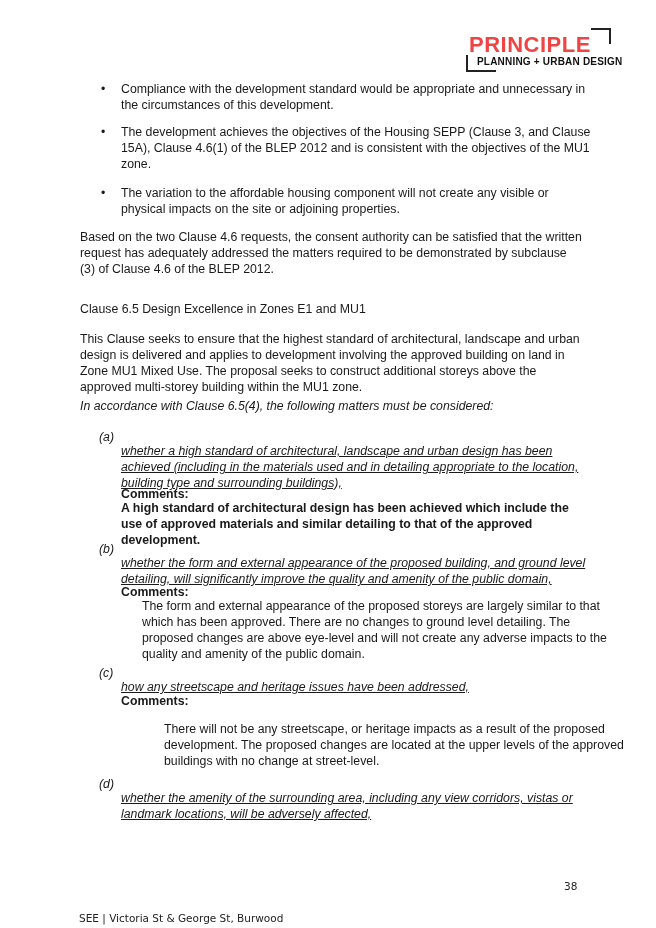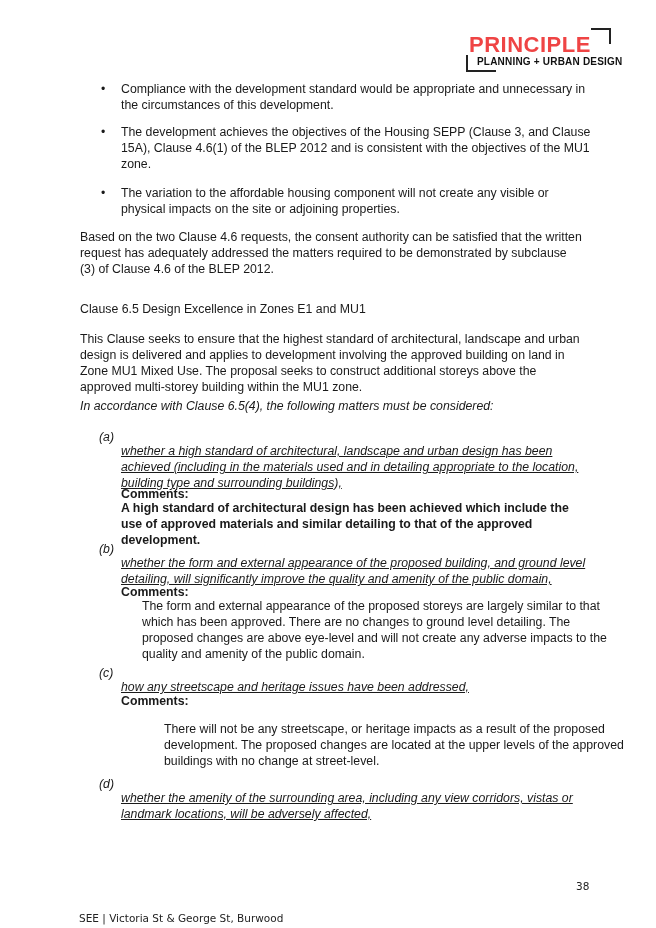--- a/index.html
+++ b/index.html
@@ -77,13 +77,13 @@
 </div>
 <div class="cm-title" style="left:121px; top:693px;">Comments:</div>
 <div class="cm-body" style="left:121px; top:721px;margin-left:43px;">There will not be any streetscape, or heritage impacts as a result of the proposed development. The proposed changes are located at the upper levels of the approved buildings with no change at street-level.</div>
 
 <div class="item" style="left:99px; top:776px;">
   <span class="lbl">(d)</span>
   <span class="q">whether the amenity of the surrounding area, including any view corridors, vistas or landmark locations, will be adversely affected,</span>
 </div>
 
 <div class="footer" style="left:79px;margin-top:32px;">SEE | Victoria St &amp; George St, Burwood</div>
-<div class="footer" style="left:564px;margin-left:12px;">38</div>
+<div class="footer" style="left:564px;">38</div>
 
 </body></html>

